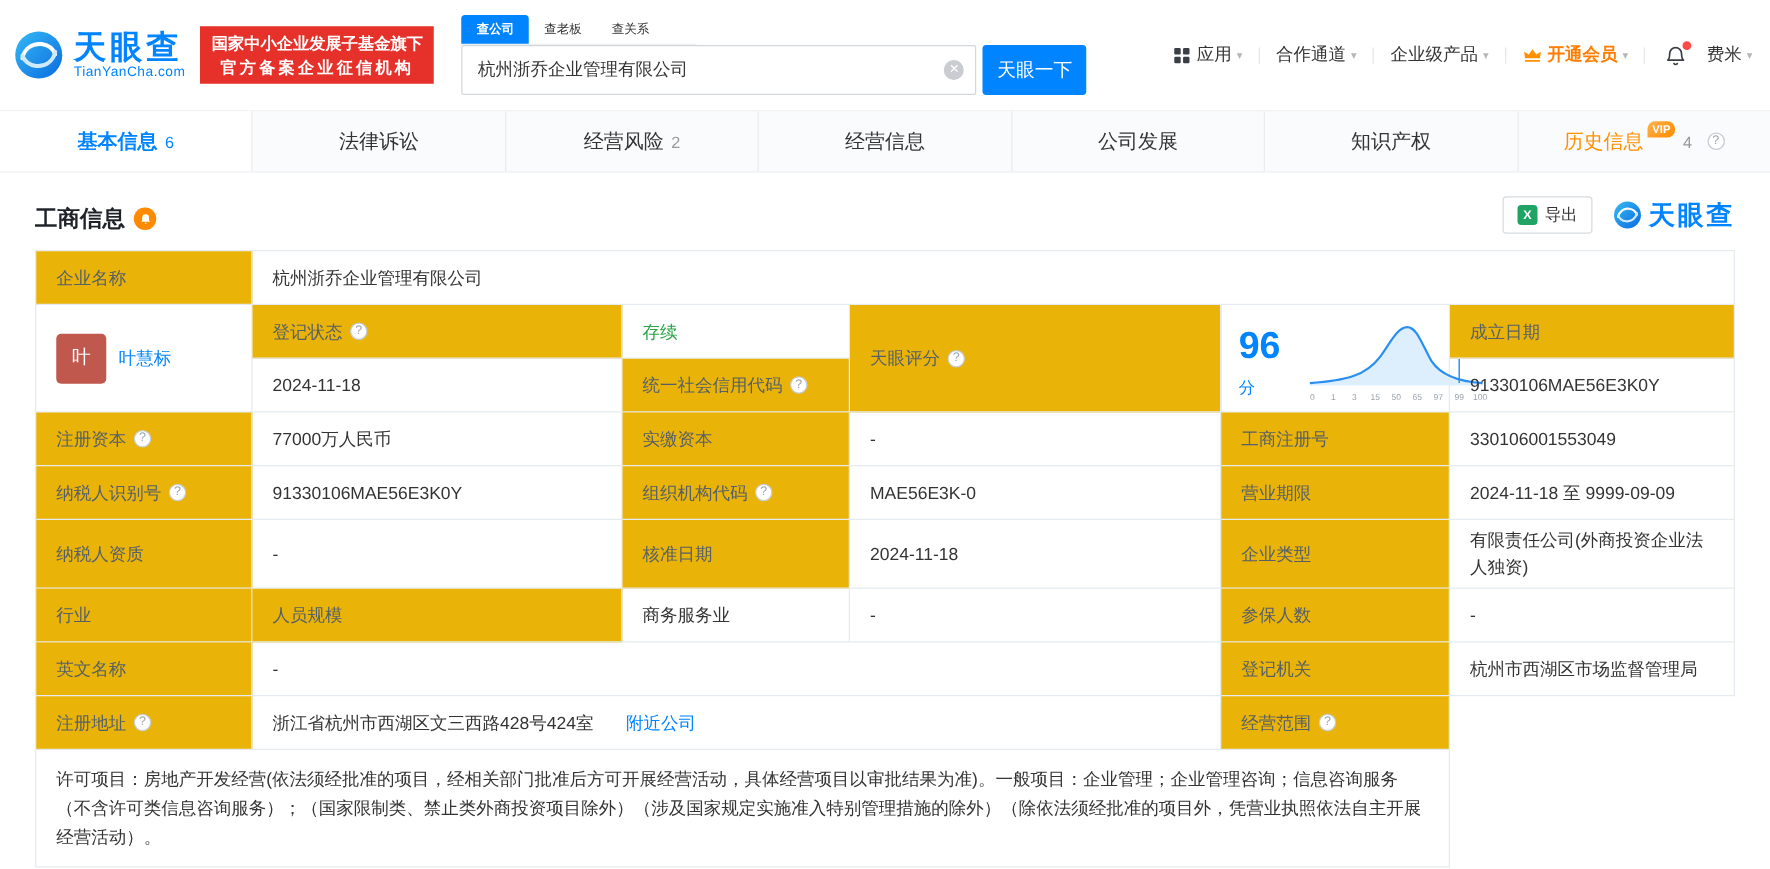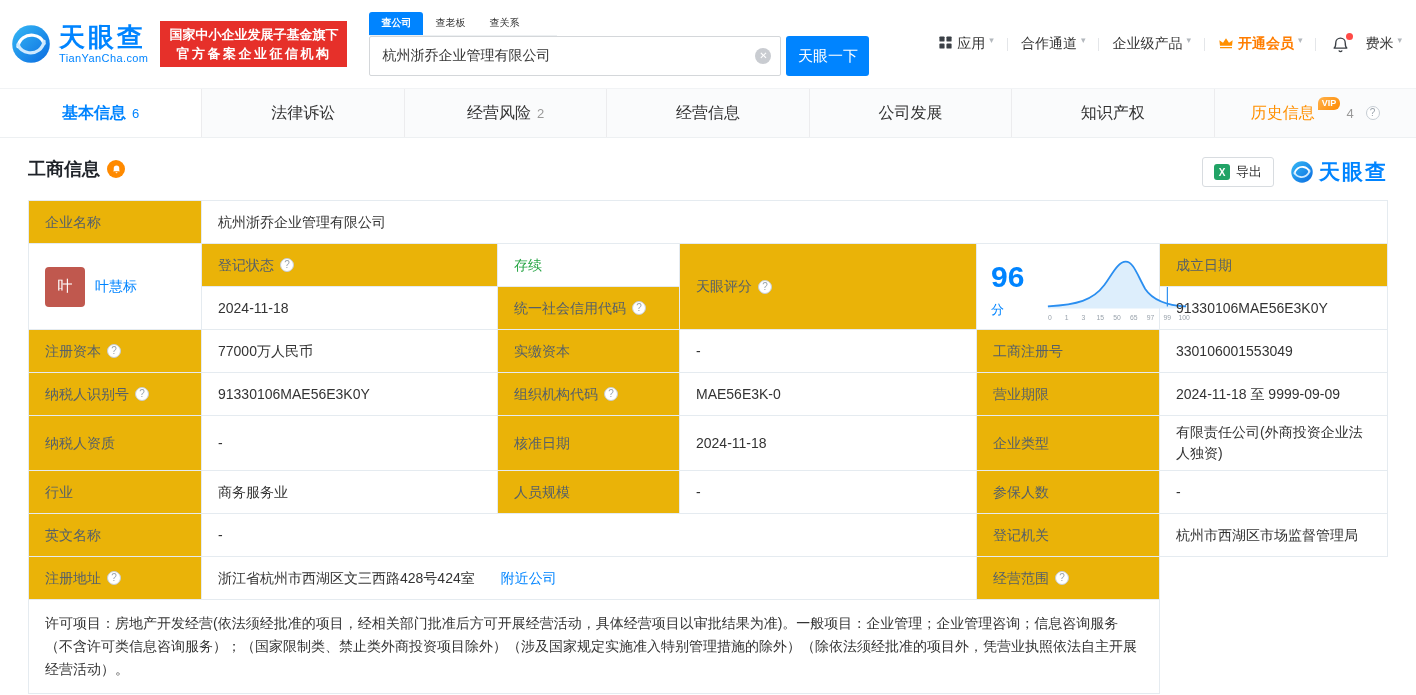--- a/index.html
+++ b/index.html
@@ -17,21 +17,21 @@
   .search-wrap{margin-left:22px;flex:none}
   .s-tabs{display:flex;align-items:flex-end;border-bottom:1px solid #edf0f2;width:fit-content;padding-right:26px}
   .s-tab{font-size:10px;color:#333;padding:4px 12px 5px;cursor:pointer}
   .s-tab.active{background:#0084ff;color:#fff;font-weight:600;border-radius:3px 3px 0 0}
   .search-row{display:flex;align-items:center;margin-top:0}
   .input-wrap{position:relative}
   .search-input{width:412px;height:40px;border:1px solid #d4d7da;border-radius:2px;padding:0 34px 0 12px;font-size:14px;color:#333;outline:none;font-family:inherit}
   .clear-btn{position:absolute;right:10px;top:50%;transform:translateY(-50%);width:16px;height:16px;border-radius:50%;background:#c9ccd1;color:#fff;font-size:10px;line-height:16px;text-align:center;cursor:pointer}
   .search-btn{margin-left:5px;width:83px;height:40px;background:#0084ff;border:none;border-radius:3px;color:#fff;font-size:15px;cursor:pointer;font-family:inherit}
   .top-nav{margin-left:auto;display:flex;align-items:center;gap:13px;font-size:14px;color:#333;white-space:nowrap}
-  .nav-item{display:flex;gap:4px;cursor:pointer}
+  .nav-item{display:flex;align-items:center;gap:4px;cursor:pointer}
   .caret{font-size:9px;color:#b3b8bd}
   .sep{width:1px;height:13px;background:#e4e6e9}
   .vip-link{color:#ff7d00;font-weight:600}
   .bell-wrap{position:relative;padding:2px}
   .red-dot{position:absolute;top:0;right:-1px;width:7px;height:7px;border-radius:50%;background:#ff4a46}
 
   
   .main-tabs{display:flex;height:50px;background:#fafbfc;border-top:1px solid #f1f3f5;border-bottom:1px solid #edf0f2}
   .mtab{flex:1;display:flex;align-items:center;justify-content:center;gap:6px;font-size:16px;color:#333;cursor:pointer;border-right:1px solid #ececee}
   .mtab:last-child{border-right:none}
@@ -40,21 +40,21 @@
   .mcount:empty{display:none}
   .mtab.active .mcount{color:#0084ff}
   .mtab.history{color:#ff9000}
   .vip-tag{transform:translateY(-10px);background:linear-gradient(135deg,#ffb24d,#ff8a00);color:#fff;font-size:9px;font-weight:700;padding:1px 4px;border-radius:6px 6px 6px 0;line-height:11px;margin-left:-3px}
 
   
   .q{display:inline-flex;align-items:center;justify-content:center;width:14px;height:14px;border:1px solid #c6cdd4;border-radius:50%;font-size:10px;color:#9aa3ac;margin-left:6px;flex:none;cursor:pointer;line-height:1;background:#fff}
 
   
   .content{padding:0 28px}
-  .sec-head{display:flex;align-items:flex-start;padding:19px 0 13px}
+  .sec-head{display:flex;align-items:flex-end;padding:19px 0 13px}
   .sec-title{display:flex;align-items:center;gap:7px;font-size:18px;font-weight:700;color:#1f2329}
   .bell-badge{width:18px;height:18px;border-radius:9px;background:#ff8a00;display:inline-flex;align-items:center;justify-content:center;cursor:pointer;flex:none}
   .sec-actions{margin-left:auto;display:flex;align-items:center;gap:16px}
   .export-btn{display:inline-flex;align-items:center;gap:6px;height:30px;padding:0 11px;background:#fff;border:1px solid #d8dce0;border-radius:3px;font-size:13px;color:#333;cursor:pointer;font-family:inherit}
   .excel-icon{width:16px;height:16px;border-radius:3px;background:#21a366;color:#fff;font-size:10px;font-weight:700;display:inline-flex;align-items:center;justify-content:center}
   .brand-mark{display:flex;align-items:center;gap:5px}
   .bm-text{font-size:21px;font-weight:700;color:#0084ff;letter-spacing:2px}
 
   
   .biz-table{display:grid;grid-template-columns:173px 296px 182px 297px 183px 1fr;grid-auto-rows:minmax(43px,auto);border-top:1px solid #e5ebf0;border-left:1px solid #e5ebf0;font-size:14px}
@@ -320,24 +320,24 @@
       </div>
     <div class="cell">2024-11-18</div>
 
     <div class="cell label">
         <span>企业类型</span>
       </div>
     <div class="cell">有限责任公司(外商投资企业法人独资)</div>
     <div class="cell label">
         <span>行业</span>
       </div>
+    <div class="cell label">
+        <span>人员规模</span>
+      </div>
     <div class="cell">商务服务业</div>
-    <div class="cell label">
-        <span>人员规模</span>
-      </div>
     <div class="cell">-</div>
 
     <div class="cell label">
         <span>参保人数</span>
       </div>
     <div class="cell">-</div>
     <div class="cell label">
         <span>英文名称</span>
       </div>
     <div class="cell cs3">-</div>

